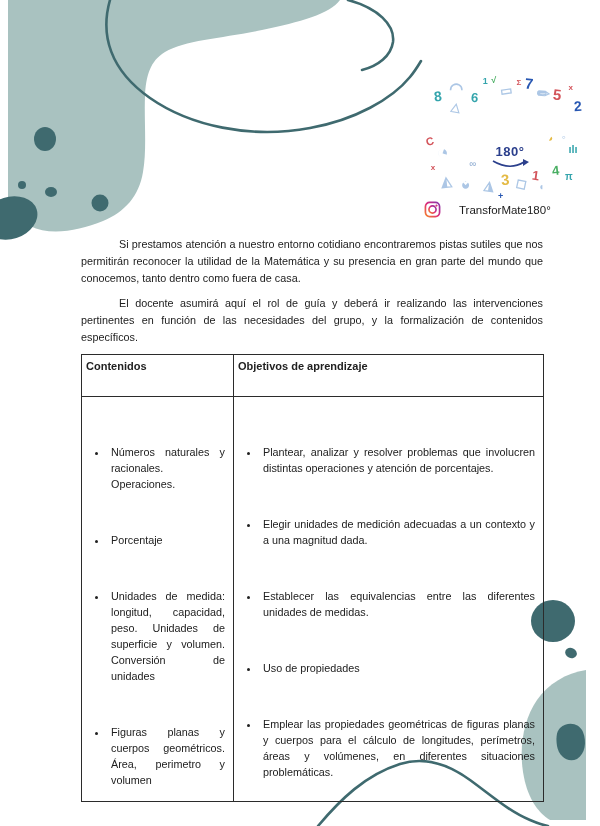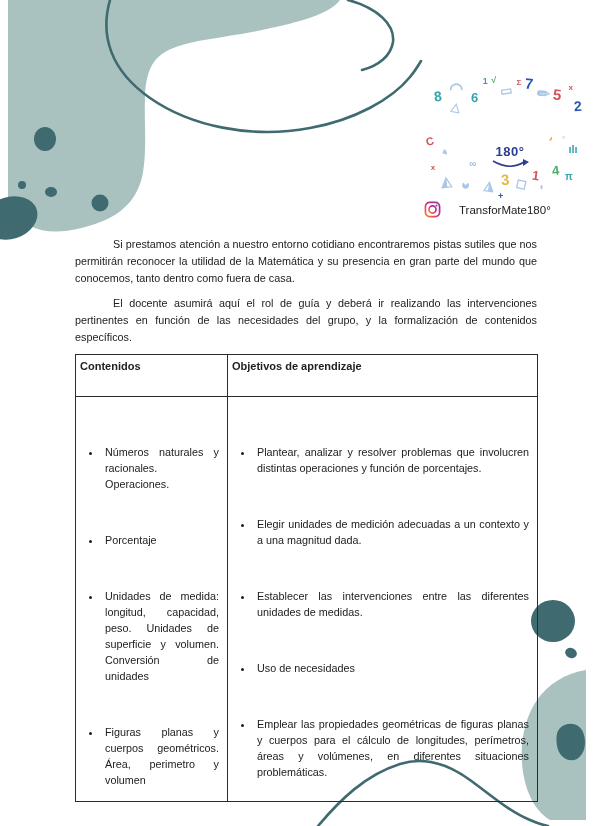--- a/index.html
+++ b/index.html
@@ -23,21 +23,21 @@
     color:var(--logoblue);letter-spacing:1px;white-space:nowrap;
   }
   .badge{position:absolute;left:60px;top:66px;width:52px;text-align:center;}
   .badge-text{font-size:13px;font-weight:bold;color:var(--logoblue);letter-spacing:.5px;}
   .badge svg{display:block;margin:-1px auto 0;}
 
   .insta-row{position:absolute;left:424px;top:201px;z-index:2;display:flex;align-items:center;gap:4px;}
   .insta-handle{font-size:11.5px;color:#1b1b1b;margin-left:14px;}
 
   
-  .content{position:absolute;left:75px;top:236px;width:462px;z-index:1;}
+  .content{position:absolute;left:81px;top:236px;width:462px;z-index:1;}
   .content p{
     margin:0 0 8px 0;font-size:10.8px;line-height:17px;
     text-align:justify;text-indent:38px;
   }
   table.plan{
     width:462px;border-collapse:collapse;margin-top:4px;table-layout:fixed;
   }
   table.plan th,table.plan td{
     border:1.4px solid var(--borderc);vertical-align:top;
   }
@@ -179,24 +179,24 @@
           <td>
             <ul>
                 <li>Números naturales y racionales. Operaciones.</li>
                 <li>Porcentaje</li>
                 <li>Unidades de medida: longitud, capacidad, peso. Unidades de superficie y volumen. Conversión de unidades</li>
                 <li>Figuras planas y cuerpos geométricos. Área, perimetro y volumen</li>
               </ul>
           </td>
           <td>
             <ul>
-                <li>Plantear, analizar y resolver problemas que involucren distintas operaciones y función de porcentajes.</li>
+                <li>Plantear, analizar y resolver problemas que involucren distintas operaciones y atención de porcentajes.</li>
                 <li>Elegir unidades de medición adecuadas a un contexto y a una magnitud dada.</li>
-                <li>Establecer las intervenciones entre las diferentes unidades de medidas.</li>
-                <li>Uso de necesidades</li>
+                <li>Establecer las equivalencias entre las diferentes unidades de medidas.</li>
+                <li>Uso de propiedades</li>
                 <li>Emplear las propiedades geométricas de figuras planas y cuerpos para el cálculo de longitudes, perímetros, áreas y volúmenes, en diferentes situaciones problemáticas.</li>
               </ul>
           </td>
         </tr>
       </tbody>
     </table>
   </div>
 
 </div>
 

